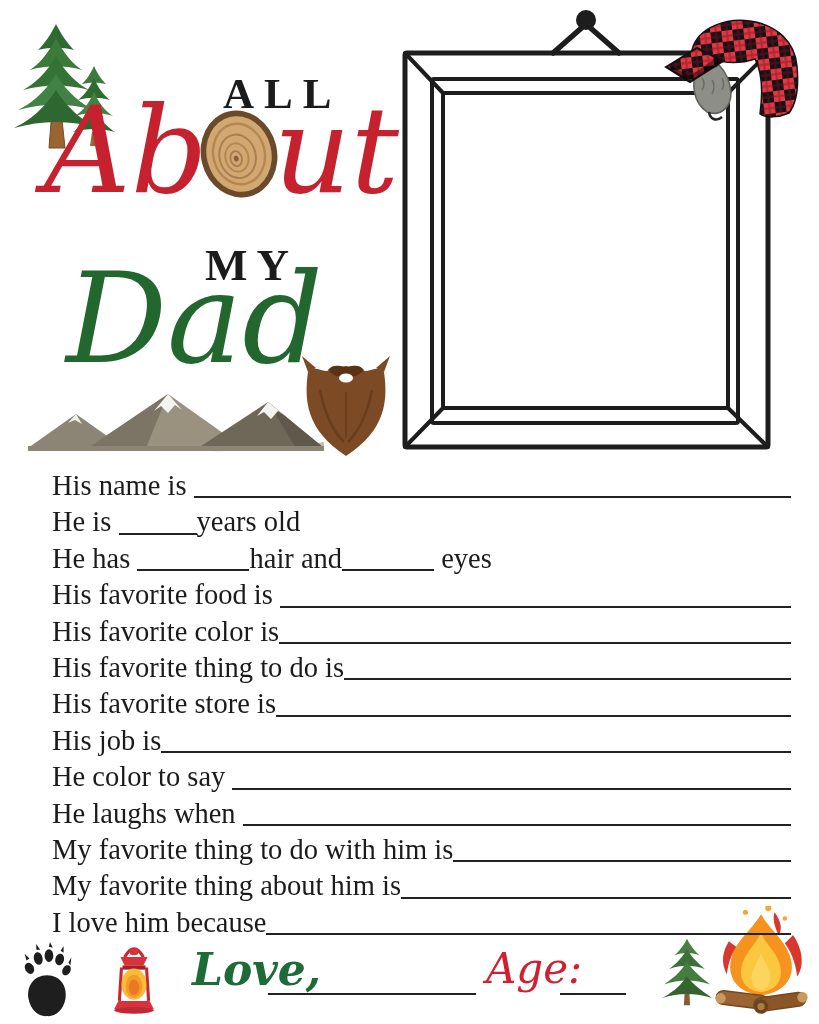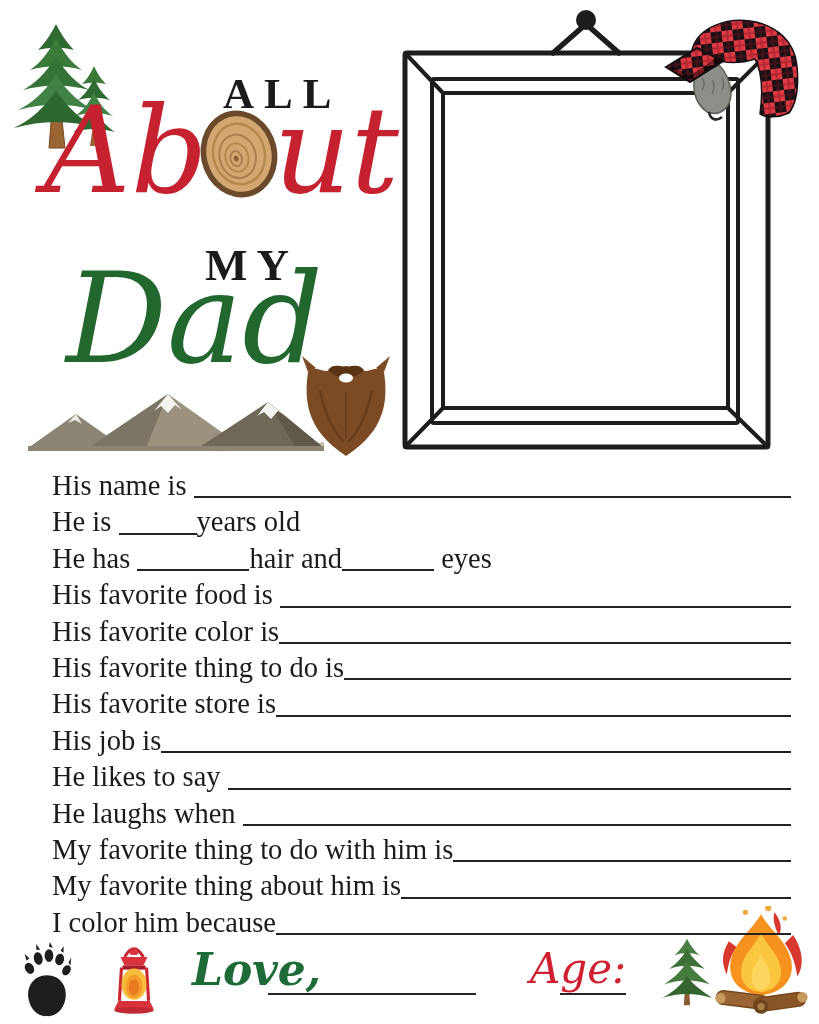--- a/index.html
+++ b/index.html
@@ -34,21 +34,21 @@
   .form-lines{position:absolute;left:28px;right:28px;top:468px;z-index:2;margin-left:24px;}
   .row{display:flex;height:36.4px;font-size:28.5px;line-height:36.4px;white-space:pre;}
   .row .txt{white-space:pre;}
   .blank{align-self:flex-end;margin-bottom:6px;border-bottom:2.6px solid var(--rule,#222222);}
   .blank.grow{flex:1 1 auto;}
 
   
   .f-love{left:192px;top:944px;font-family:"DejaVu Serif",serif;font-style:italic;
           font-size:44px;color:var(--script-green,#1e6b38);z-index:2;font-weight:bold;}
   .f-age{left:486px;top:944px;font-family:"DejaVu Serif",serif;font-style:italic;
-         font-size:42px;color:var(--script-red,#d01f2e);z-index:2;margin-left:44px;}
+         font-size:42px;color:var(--script-red,#d01f2e);z-index:2;}
   .f-sigline{left:268px;top:993px;width:208px;height:0;border-top:2.6px solid var(--rule,#222);z-index:2;}
   .f-ageline{left:560px;top:993px;width:66px;height:0;border-top:2.6px solid var(--rule,#222);z-index:2;}
 </style>
 </head>
 <body>
 
 <div class="page">
 
   <svg class="abs i-trees" viewBox="0 0 112 130">
     <path d="M46,90 L43,128 L59,128 L55,90 Z" fill="#9b6433" stroke="#7a4a22" stroke-width="1"></path>
@@ -135,25 +135,25 @@
 
   <main class="form-lines" id="form-lines">
       <div class="row"><span class="txt">His name is </span><span class="blank grow"></span></div>
       <div class="row"><span class="txt">He is </span><span class="blank" style="width: 78px;"></span><span class="txt">years old</span></div>
       <div class="row"><span class="txt">He has </span><span class="blank" style="width: 112px;"></span><span class="txt">hair and</span><span class="blank" style="width: 92px;"></span><span class="txt"> eyes</span></div>
       <div class="row"><span class="txt">His favorite food is </span><span class="blank" style="width: 140px;"></span><span class="blank grow"></span></div>
       <div class="row"><span class="txt">His favorite color is</span><span class="blank grow"></span></div>
       <div class="row"><span class="txt">His favorite thing to do is</span><span class="blank grow"></span></div>
       <div class="row"><span class="txt">His favorite store is</span><span class="blank grow"></span></div>
       <div class="row"><span class="txt">His job is</span><span class="blank grow"></span></div>
-      <div class="row"><span class="txt">He likes to say </span><span class="blank grow"></span></div>
+      <div class="row"><span class="txt">He color to say </span><span class="blank grow"></span></div>
       <div class="row"><span class="txt">He laughs when </span><span class="blank grow"></span></div>
       <div class="row"><span class="txt">My favorite thing to do with him is</span><span class="blank grow"></span></div>
       <div class="row"><span class="txt">My favorite thing about him is</span><span class="blank grow"></span></div>
-      <div class="row"><span class="txt">I color him because</span><span class="blank grow"></span></div>
+      <div class="row"><span class="txt">I love him because</span><span class="blank grow"></span></div>
     </main>
 
   <svg class="abs i-paw" viewBox="0 0 50 78">
     <g fill="#1e1e1e">
       <path d="M25,34 C11,34 4,46 6,58 C8,70 17,77 25,76 C33,77 42,70 44,58 C46,46 39,34 25,34 Z"></path>
       <ellipse cx="7" cy="27" rx="4.5" ry="6" transform="rotate(-28 7 27)"></ellipse>
       <ellipse cx="16" cy="17" rx="4.5" ry="6.5" transform="rotate(-12 16 17)"></ellipse>
       <ellipse cx="27" cy="14" rx="4.5" ry="6.5"></ellipse>
       <ellipse cx="38" cy="18" rx="4.5" ry="6" transform="rotate(14 38 18)"></ellipse>
       <ellipse cx="45" cy="29" rx="4" ry="5.5" transform="rotate(30 45 29)"></ellipse>

